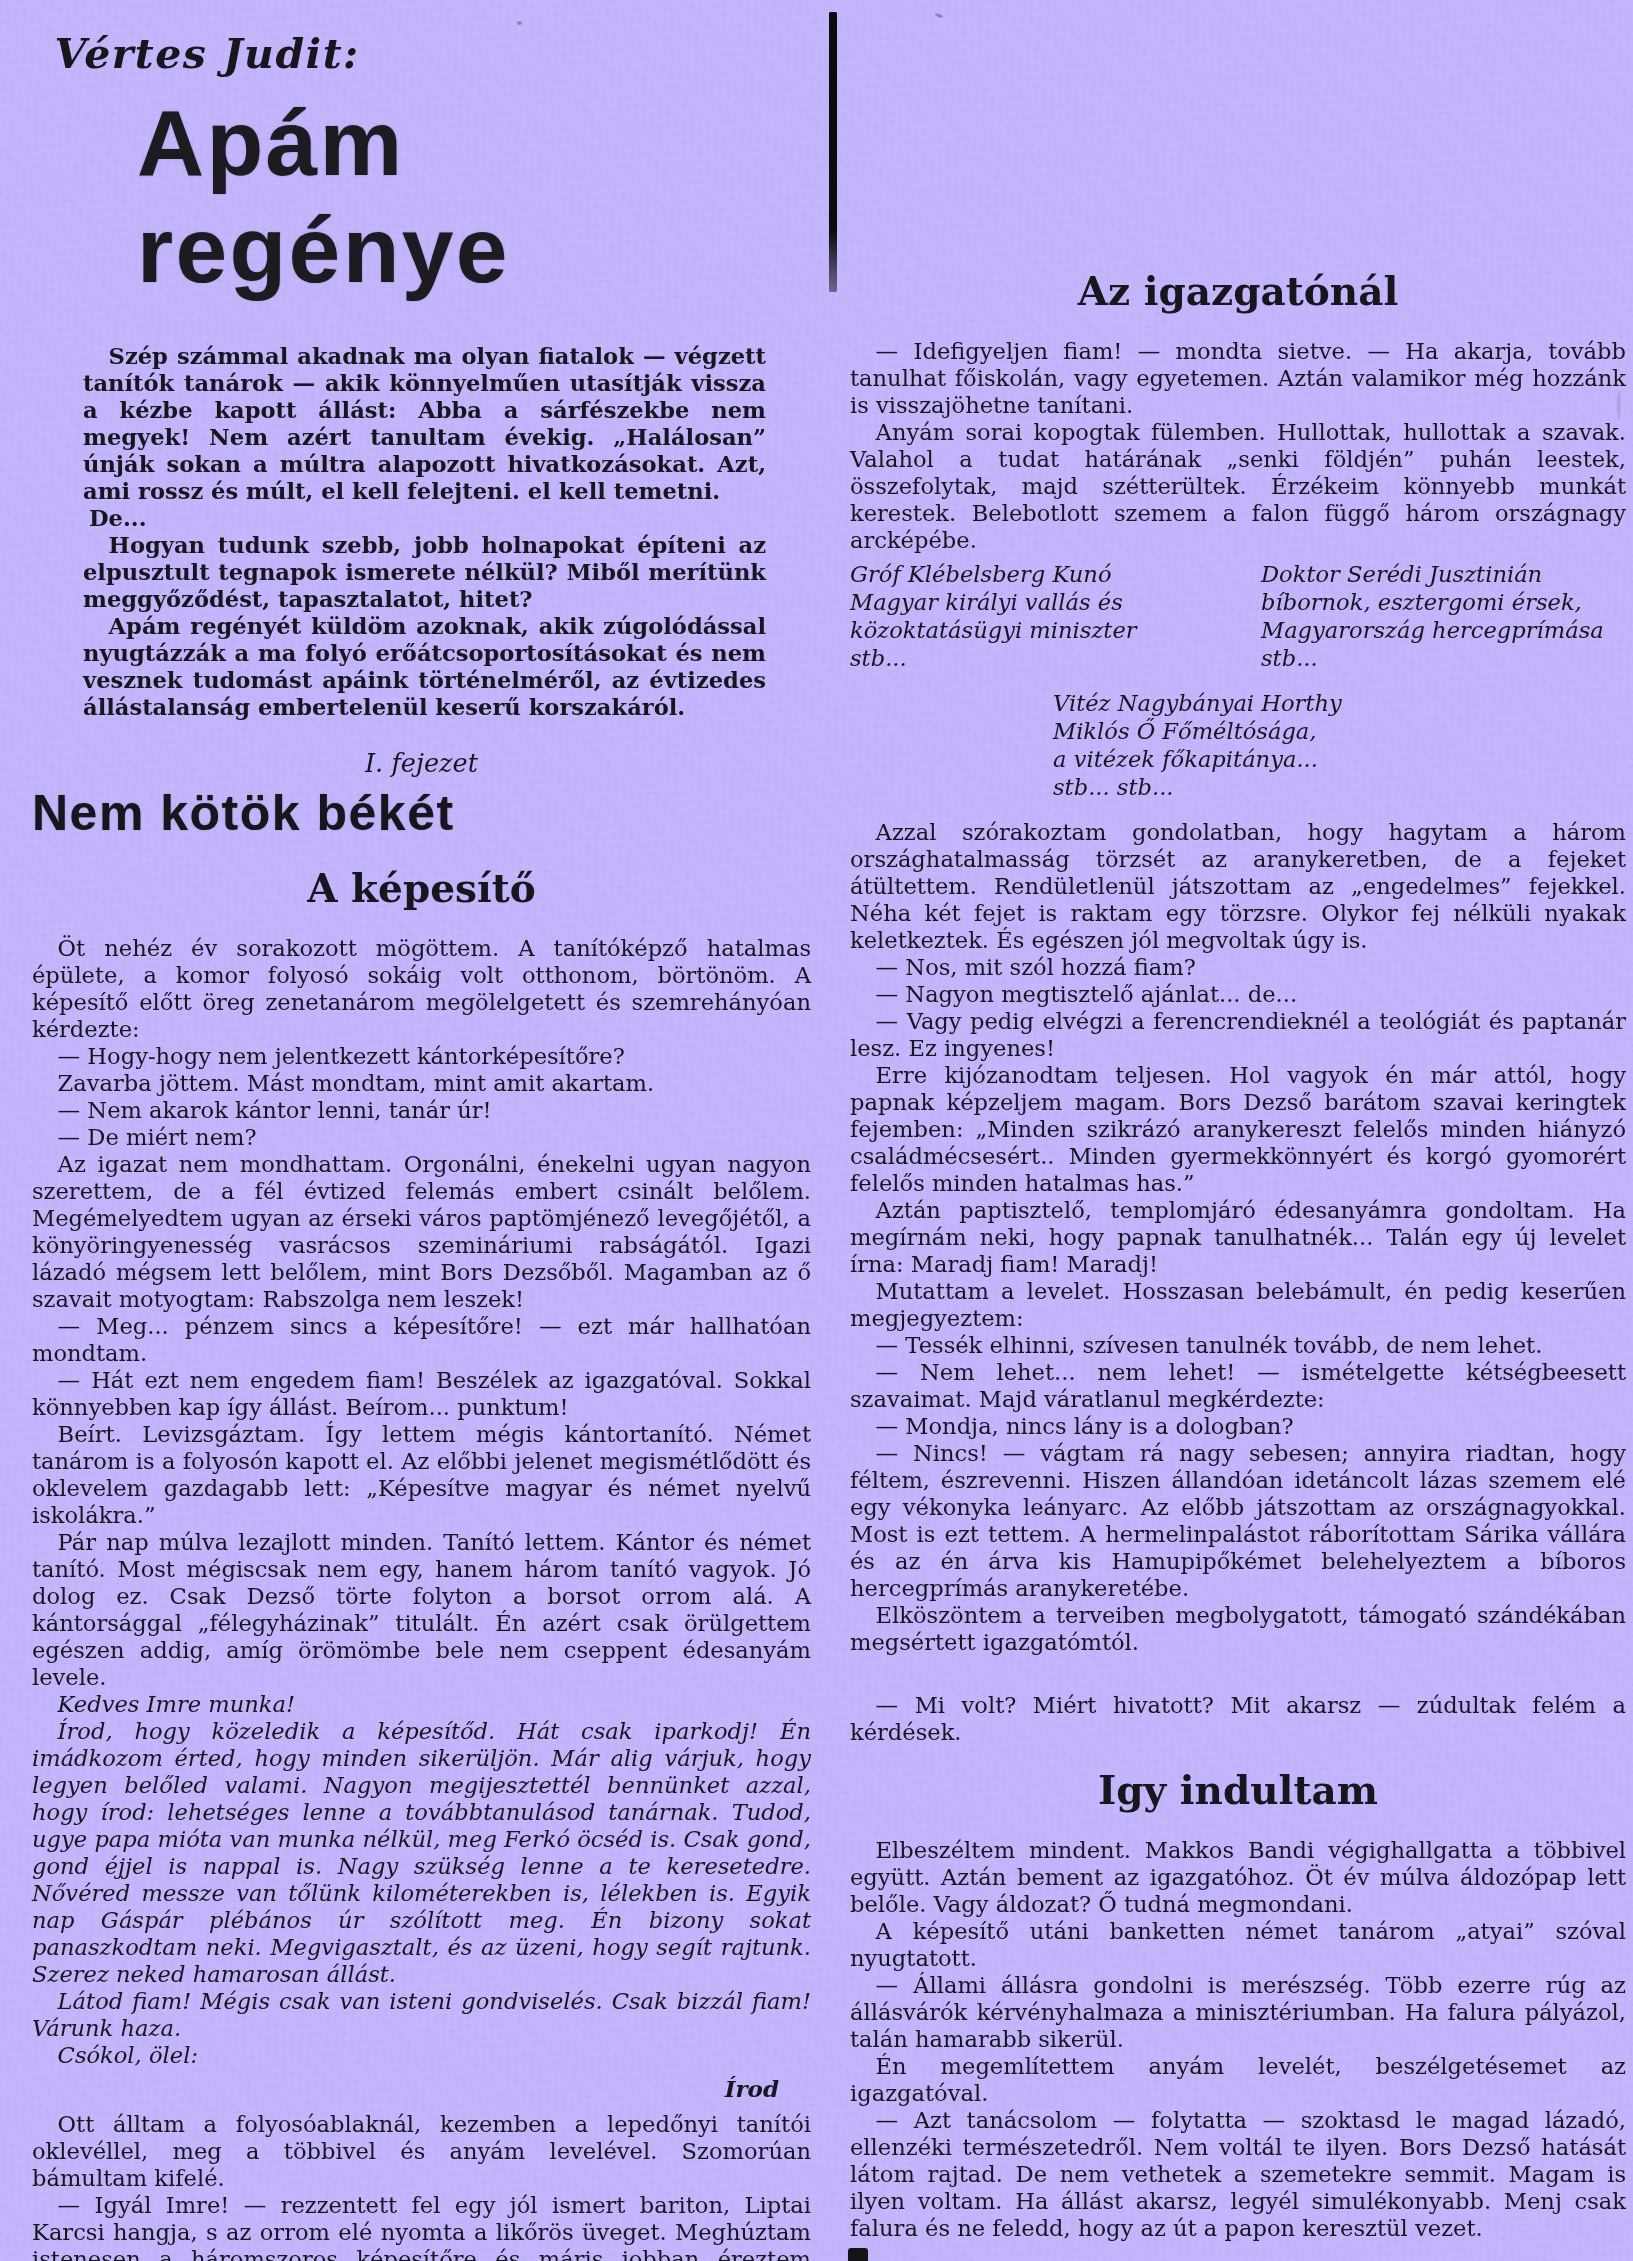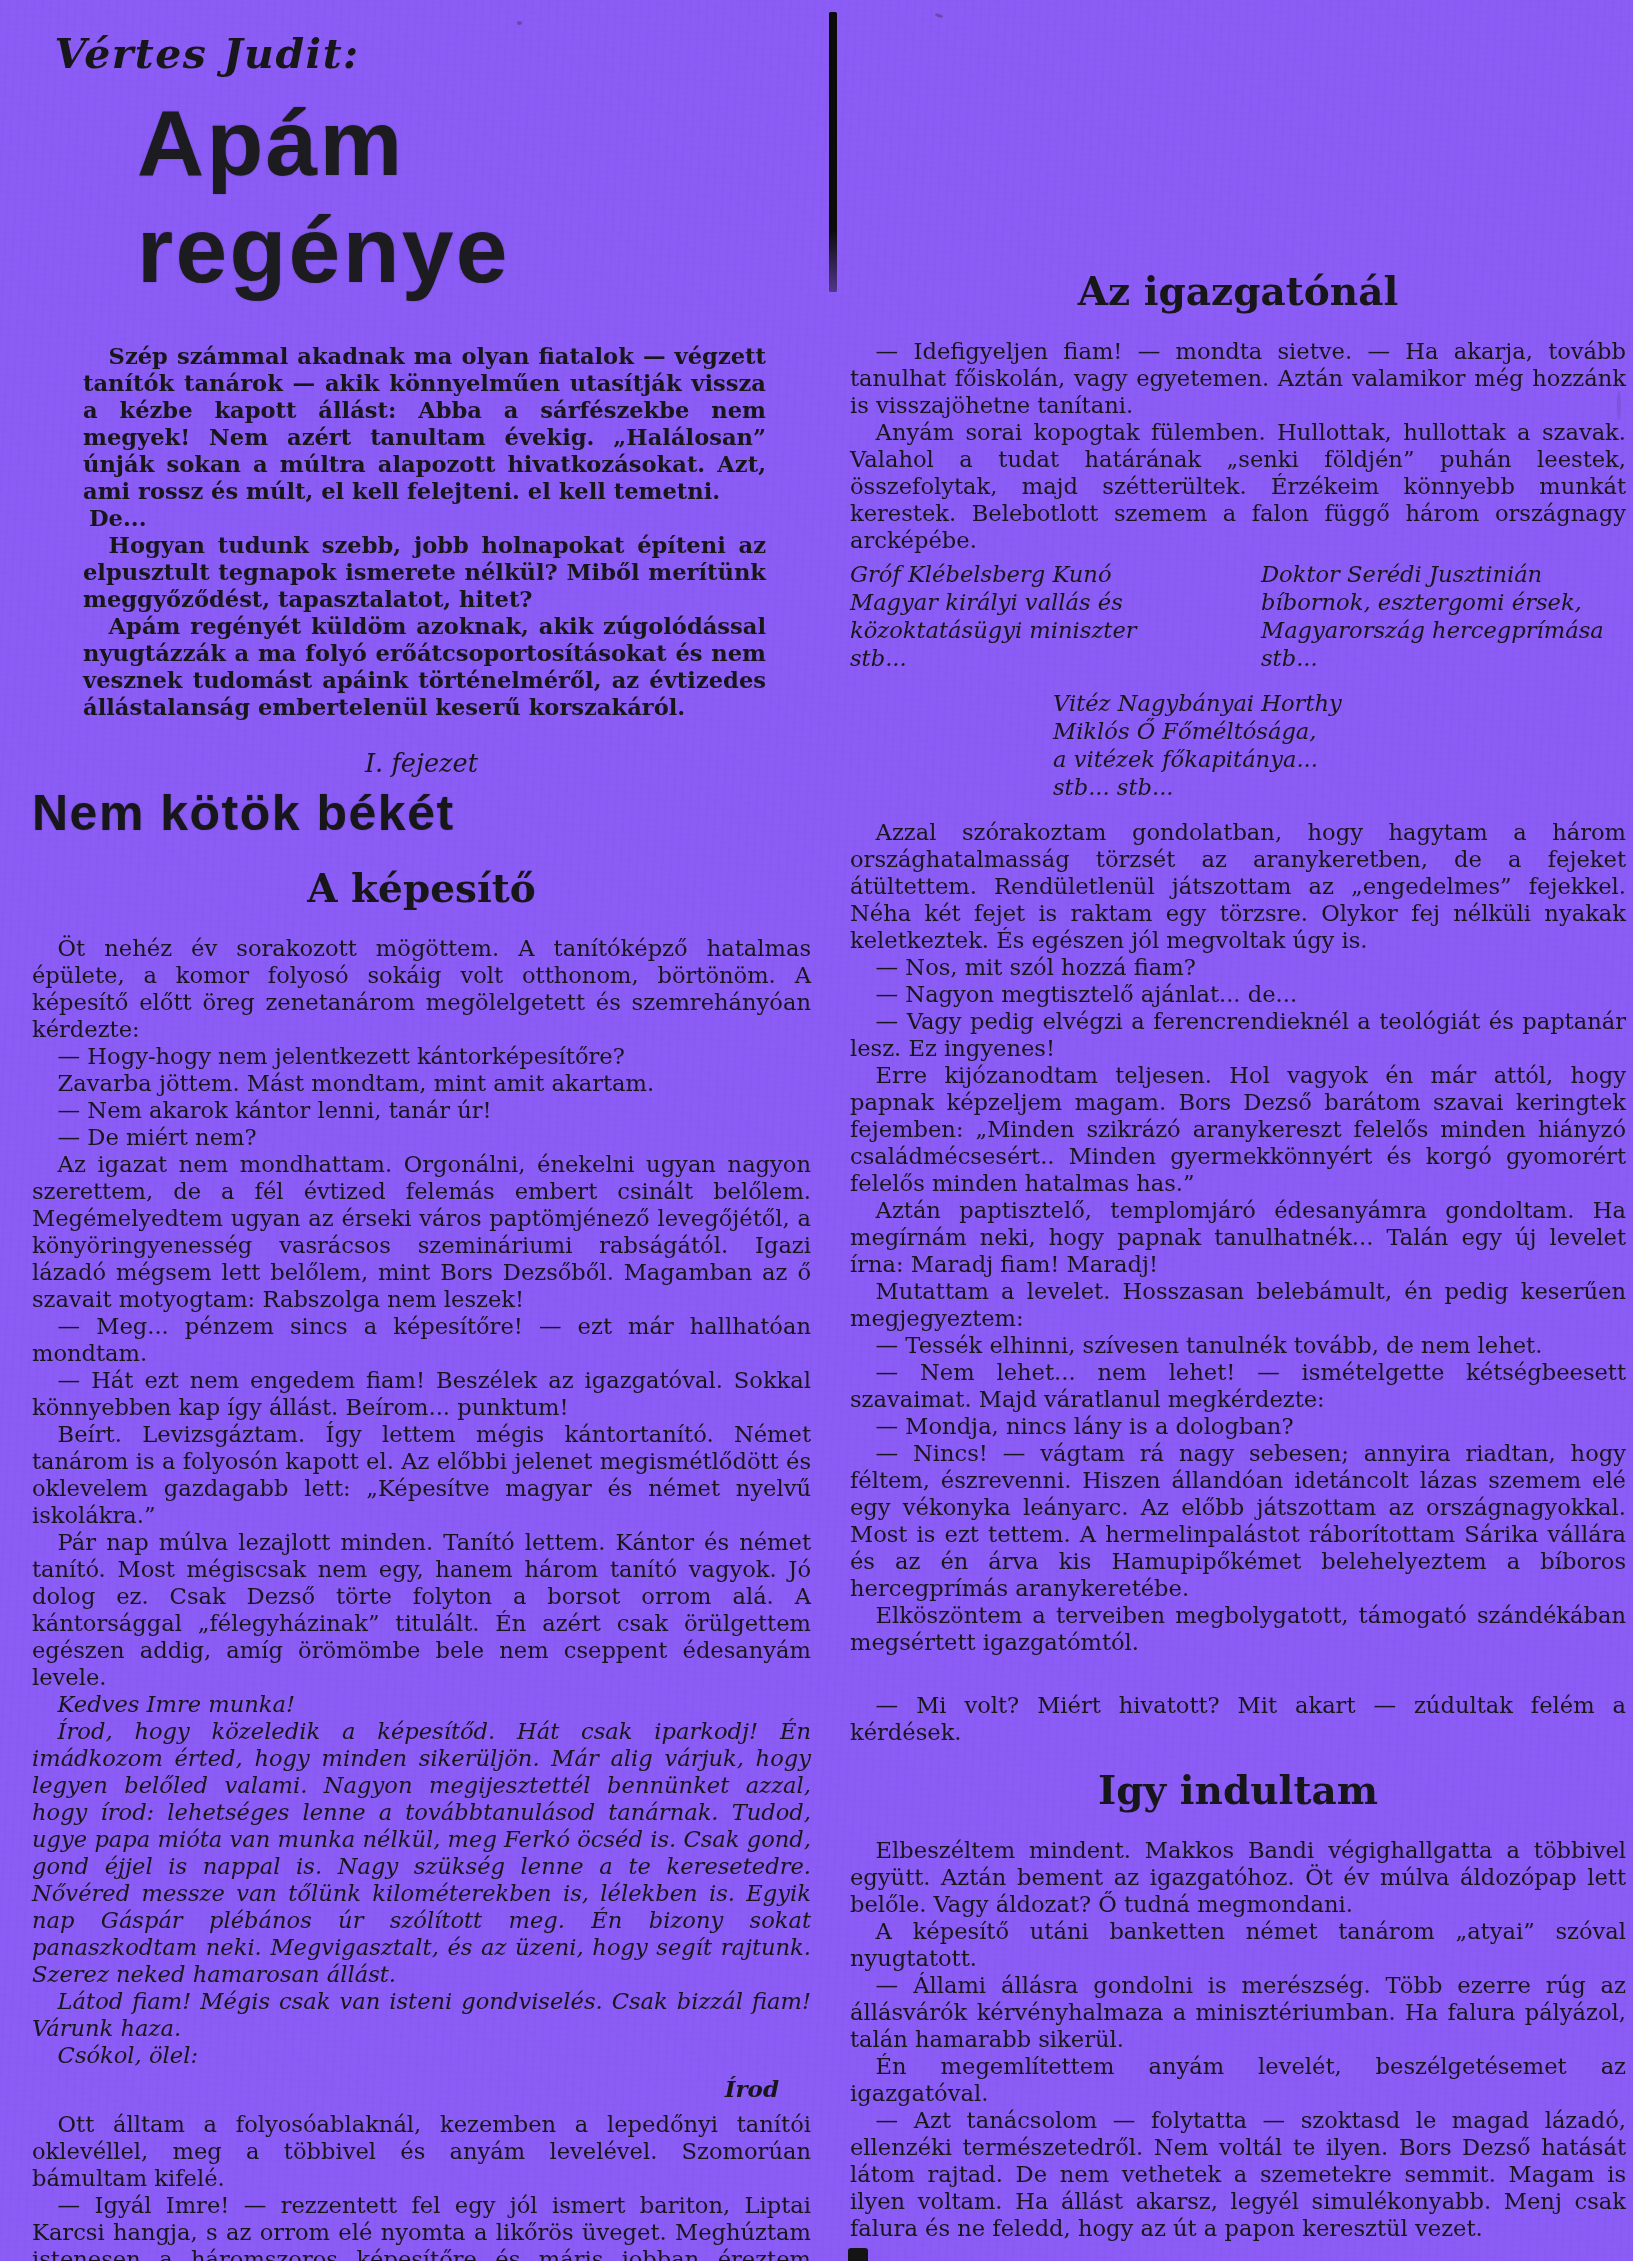--- a/index.html
+++ b/index.html
@@ -1,19 +1,19 @@
 <!DOCTYPE html>
 <html style="font-size:12px"><head>
 <meta charset="utf-8">
 <style>
   html,body{margin:0;padding:0;background:#f5f3ee;}
   .page{
     position:relative;
     width:1633px;height:2261px;
-    background:#8b5cf6;
+    background:#c4b5fd;
     font-family:"DejaVu Serif",serif;
     color:#17171b;
     overflow:hidden;
   }
   .page::before{
     content:"";position:absolute;inset:0;pointer-events:none;
     background:
       repeating-linear-gradient(93deg, rgba(0,0,0,0.013) 0 2.3px, transparent 2.3px 8.3px),
       repeating-linear-gradient(2deg, rgba(70,70,70,0.016) 0 1.5px, transparent 1.5px 6.8px);
   }
@@ -154,21 +154,21 @@
       <p>— Nagyon megtisztelő ajánlat... de...</p>
       <p>— Vagy pedig elvégzi a ferencrendieknél a teológiát és paptanár lesz. Ez ingyenes!</p>
       <p>Erre kijózanodtam teljesen. Hol vagyok én már attól, hogy papnak képzeljem magam. Bors Dezső barátom szavai keringtek fejemben: „Minden szikrázó aranykereszt felelős minden hiányzó családmécsesért.. Minden gyermekkönnyért és korgó gyomorért felelős minden hatalmas has.”</p>
       <p>Aztán paptisztelő, templomjáró édesanyámra gondoltam. Ha megírnám neki, hogy papnak tanulhatnék... Talán egy új levelet írna: Maradj fiam! Maradj!</p>
       <p>Mutattam a levelet. Hosszasan belebámult, én pedig keserűen megjegyeztem:</p>
       <p>— Tessék elhinni, szívesen tanulnék tovább, de nem lehet.</p>
       <p>— Nem lehet... nem lehet! — ismételgette kétségbeesett szavaimat. Majd váratlanul megkérdezte:</p>
       <p>— Mondja, nincs lány is a dologban?</p>
       <p>— Nincs! — vágtam rá nagy sebesen; annyira riadtan, hogy féltem, észrevenni. Hiszen állandóan idetáncolt lázas szemem elé egy vékonyka leányarc. Az előbb játszottam az országnagyokkal. Most is ezt tettem. A hermelinpalástot ráborítottam Sárika vállára és az én árva kis Hamupipőkémet belehelyeztem a bíboros hercegprímás aranykeretébe.</p>
       <p>Elköszöntem a terveiben megbolygatott, támogató szándékában megsértett igazgatómtól.</p>
-      <p class="gap-before">— Mi volt? Miért hivatott? Mit akart — zúdultak felém a kérdések.</p>
+      <p class="gap-before">— Mi volt? Miért hivatott? Mit akarsz — zúdultak felém a kérdések.</p>
     </div>
 
     <h3 class="section-heading">Igy indultam</h3>
 
     <div class="bodytext">
       <p>Elbeszéltem mindent. Makkos Bandi végighallgatta a többivel együtt. Aztán bement az igazgatóhoz. Öt év múlva áldozópap lett belőle. Vagy áldozat? Ő tudná megmondani.</p>
       <p>A képesítő utáni banketten német tanárom „atyai” szóval nyugtatott.</p>
       <p>— Állami állásra gondolni is merészség. Több ezerre rúg az állásvárók kérvényhalmaza a minisztériumban. Ha falura pályázol, talán hamarabb sikerül.</p>
       <p>Én megemlítettem anyám levelét, beszélgetésemet az igazgatóval.</p>
       <p>— Azt tanácsolom — folytatta — szoktasd le magad lázadó, ellenzéki természetedről. Nem voltál te ilyen. Bors Dezső hatását látom rajtad. De nem vethetek a szemetekre semmit. Magam is ilyen voltam. Ha állást akarsz, legyél simulékonyabb. Menj csak falura és ne feledd, hogy az út a papon keresztül vezet.</p>

